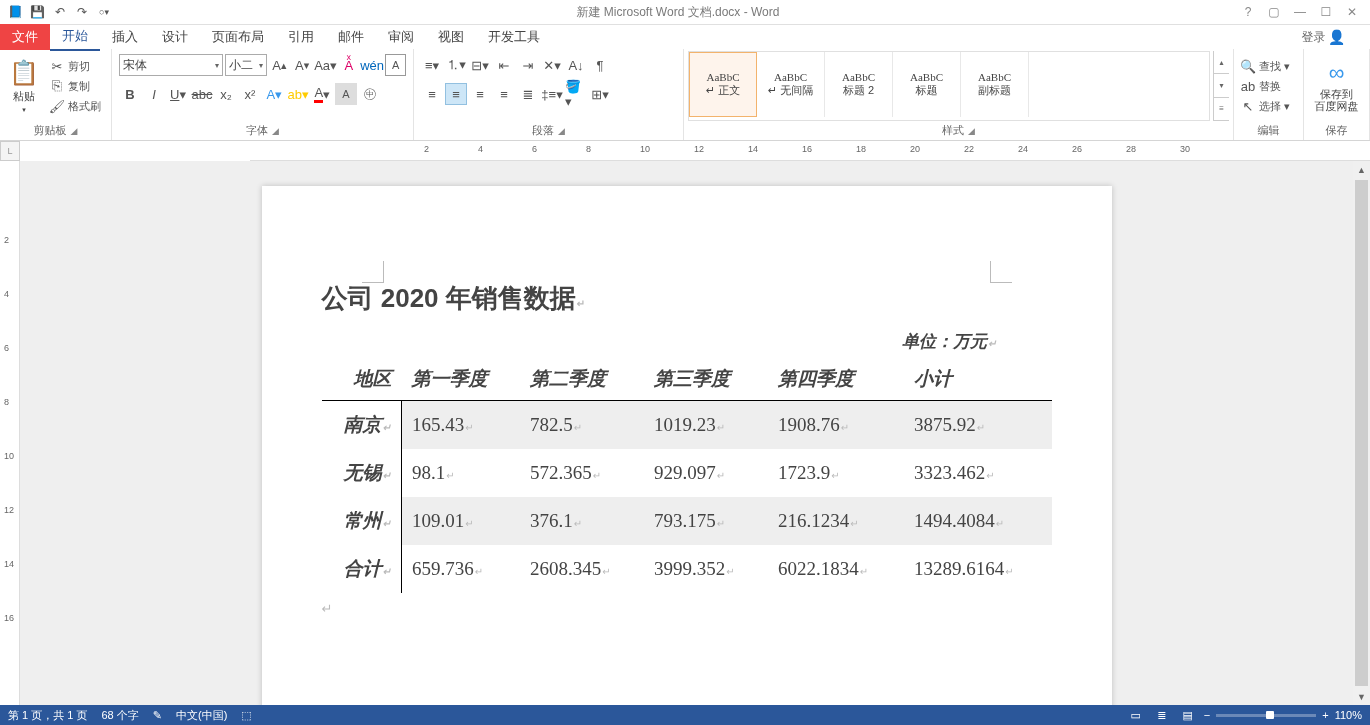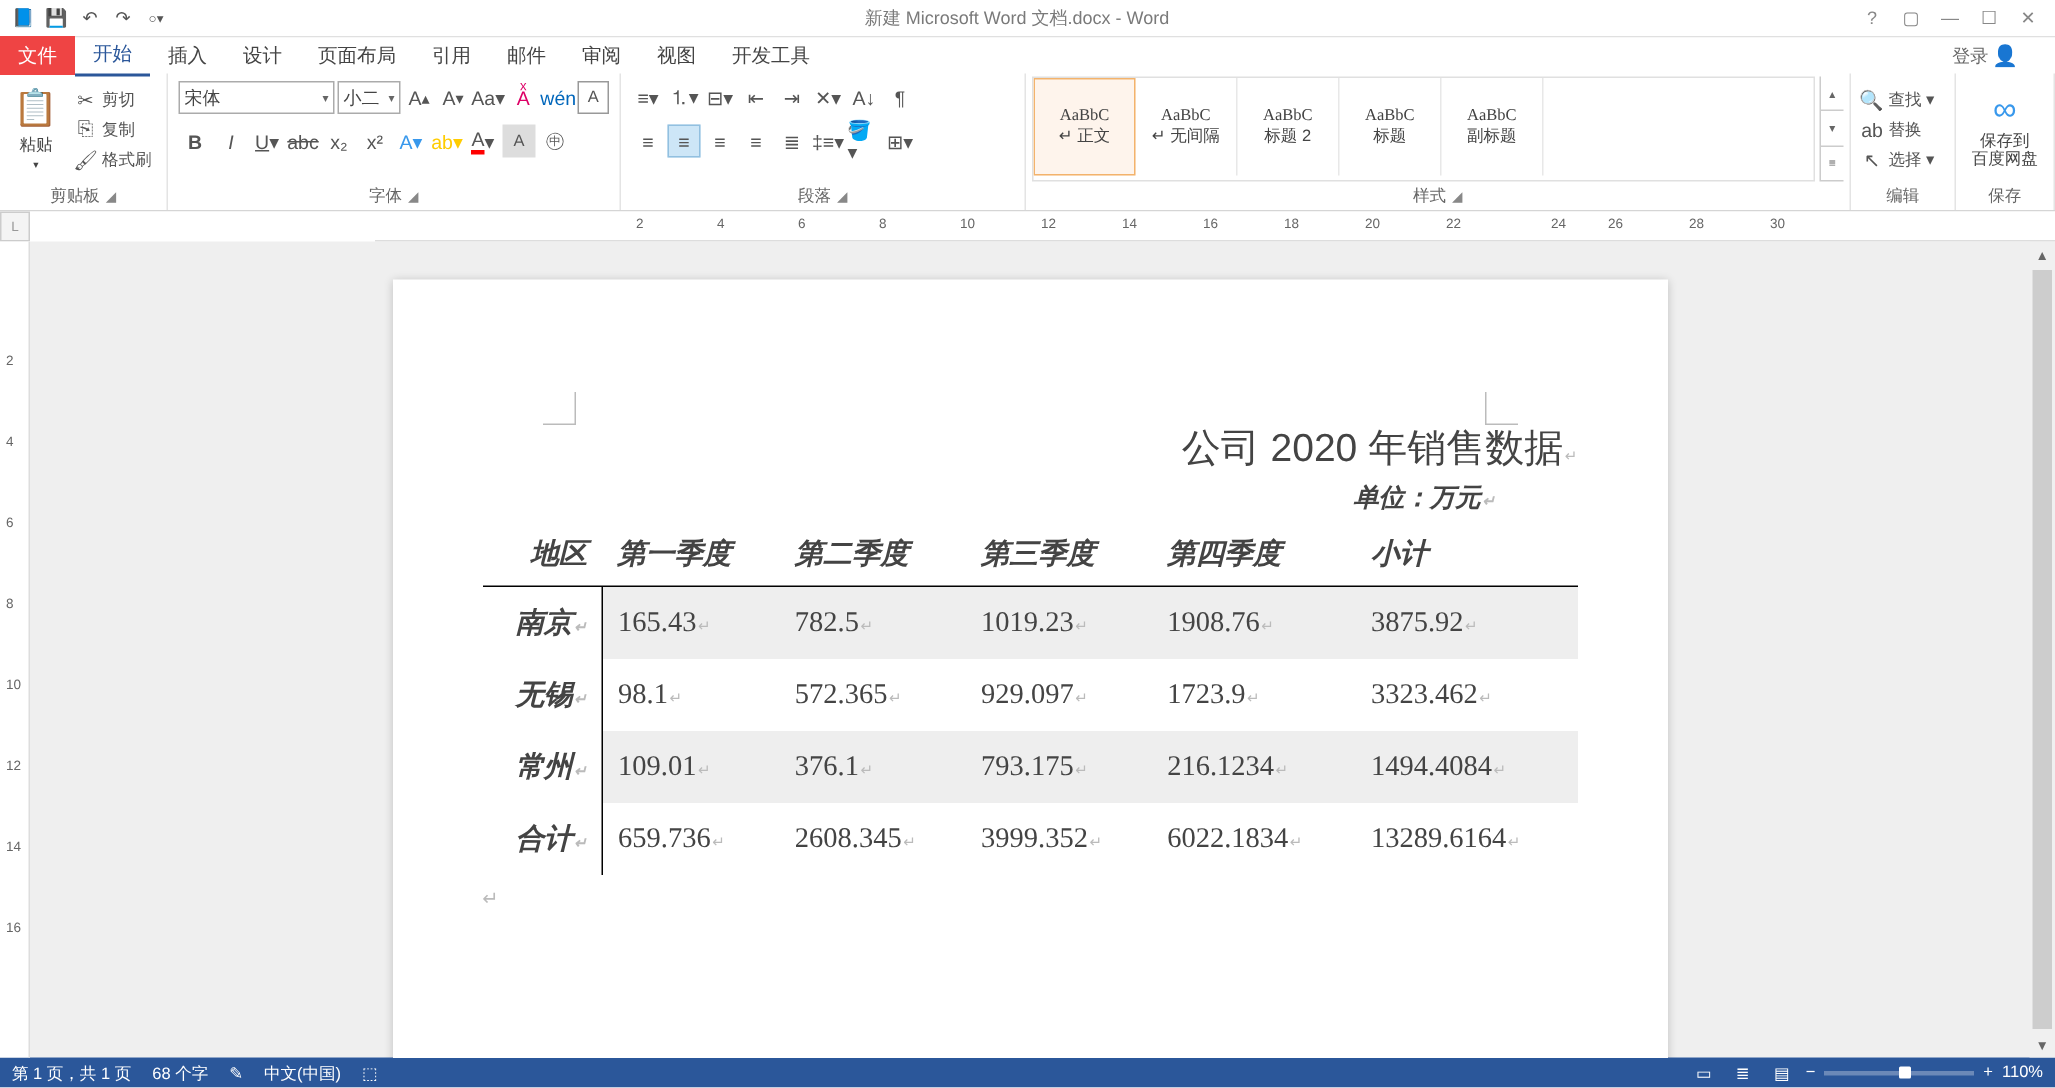--- a/index.html
+++ b/index.html
@@ -41,21 +41,21 @@
 .rul-h{flex:1;background:#fff;position:relative;border-bottom:1px solid #ddd;margin-left:230px}
 .rul-h .num{position:absolute;top:3px;font-size:9px;color:#666}
 .doc-area{display:flex;height:544px;background:#efefef}
 .rul-v{width:20px;background:#fff;position:relative;border-right:1px solid #ddd}
 .rul-v .num{position:absolute;left:4px;font-size:9px;color:#666}
 .page-wrap{flex:1;overflow:auto;display:flex;justify-content:center;padding-top:25px}
 .page{width:850px;min-height:700px;background:#fff;box-shadow:0 0 6px rgba(0,0,0,.2);padding:95px 60px 40px 60px;position:relative}
 .crop{position:absolute;width:22px;height:22px;border-color:#bbb}
 .crop.tl{top:75px;left:100px;border-left:1px solid #bbb;border-top:1px solid #bbb;transform:rotate(180deg)}
 .crop.tr{top:75px;right:100px;border-right:1px solid #bbb;border-top:1px solid #bbb;transform:rotate(180deg)}
-.doc-title{font-family:SimHei,sans-serif;font-size:26px;font-weight:normal;text-align:right;margin-bottom:4px}
+.doc-title{font-family:SimHei,sans-serif;font-size:26px;font-weight:bold;text-align:left;margin-bottom:14px}
 .doc-unit{font-family:KaiTi,serif;font-style:italic;font-size:17px;font-weight:bold;text-align:right;padding-right:55px;margin-bottom:5px}
 .tbl{width:100%;border-collapse:collapse;font-family:KaiTi,serif}
 .tbl th{font-style:italic;font-size:19px;font-weight:bold;padding:8px 10px;text-align:left;border-bottom:1.5px solid #000}
 .tbl th:first-child{text-align:right;width:80px}
 .tbl td{font-family:"Times New Roman",serif;font-size:19px;padding:11px 10px;text-align:left}
 .tbl td:first-child{font-family:KaiTi,serif;font-style:italic;font-weight:bold;text-align:right;border-right:1px solid #000}
 .tbl tbody tr:nth-child(odd) td:not(:first-child){background:#eee}
 .em{font-size:10px;color:#bbb;margin-left:1px}
 .scrollbar-v{width:17px;background:#f0f0f0;display:flex;flex-direction:column}
 .sb-btn{height:17px;display:flex;align-items:center;justify-content:center;font-size:9px;color:#666}
@@ -275,21 +275,21 @@
       <span class="num" style="left: 228px;">4</span>
       <span class="num" style="left: 282px;">6</span>
       <span class="num" style="left: 336px;">8</span>
       <span class="num" style="left: 390px;">10</span>
       <span class="num" style="left: 444px;">12</span>
       <span class="num" style="left: 498px;">14</span>
       <span class="num" style="left: 552px;">16</span>
       <span class="num" style="left: 606px;">18</span>
       <span class="num" style="left: 660px;">20</span>
       <span class="num" style="left: 714px;">22</span>
-      <span class="num" style="left: 784px;">24</span>
+      <span class="num" style="left: 768px;">24</span>
       <span class="num" style="left: 822px;">26</span>
       <span class="num" style="left: 876px;">28</span>
       <span class="num" style="left: 930px;">30</span>
     </div>
 </div>
 
 <div class="doc-area">
   <div class="rul-v" id="rulv">
       <span class="num" style="top: 74px;">2</span>
       <span class="num" style="top: 128px;">4</span>

